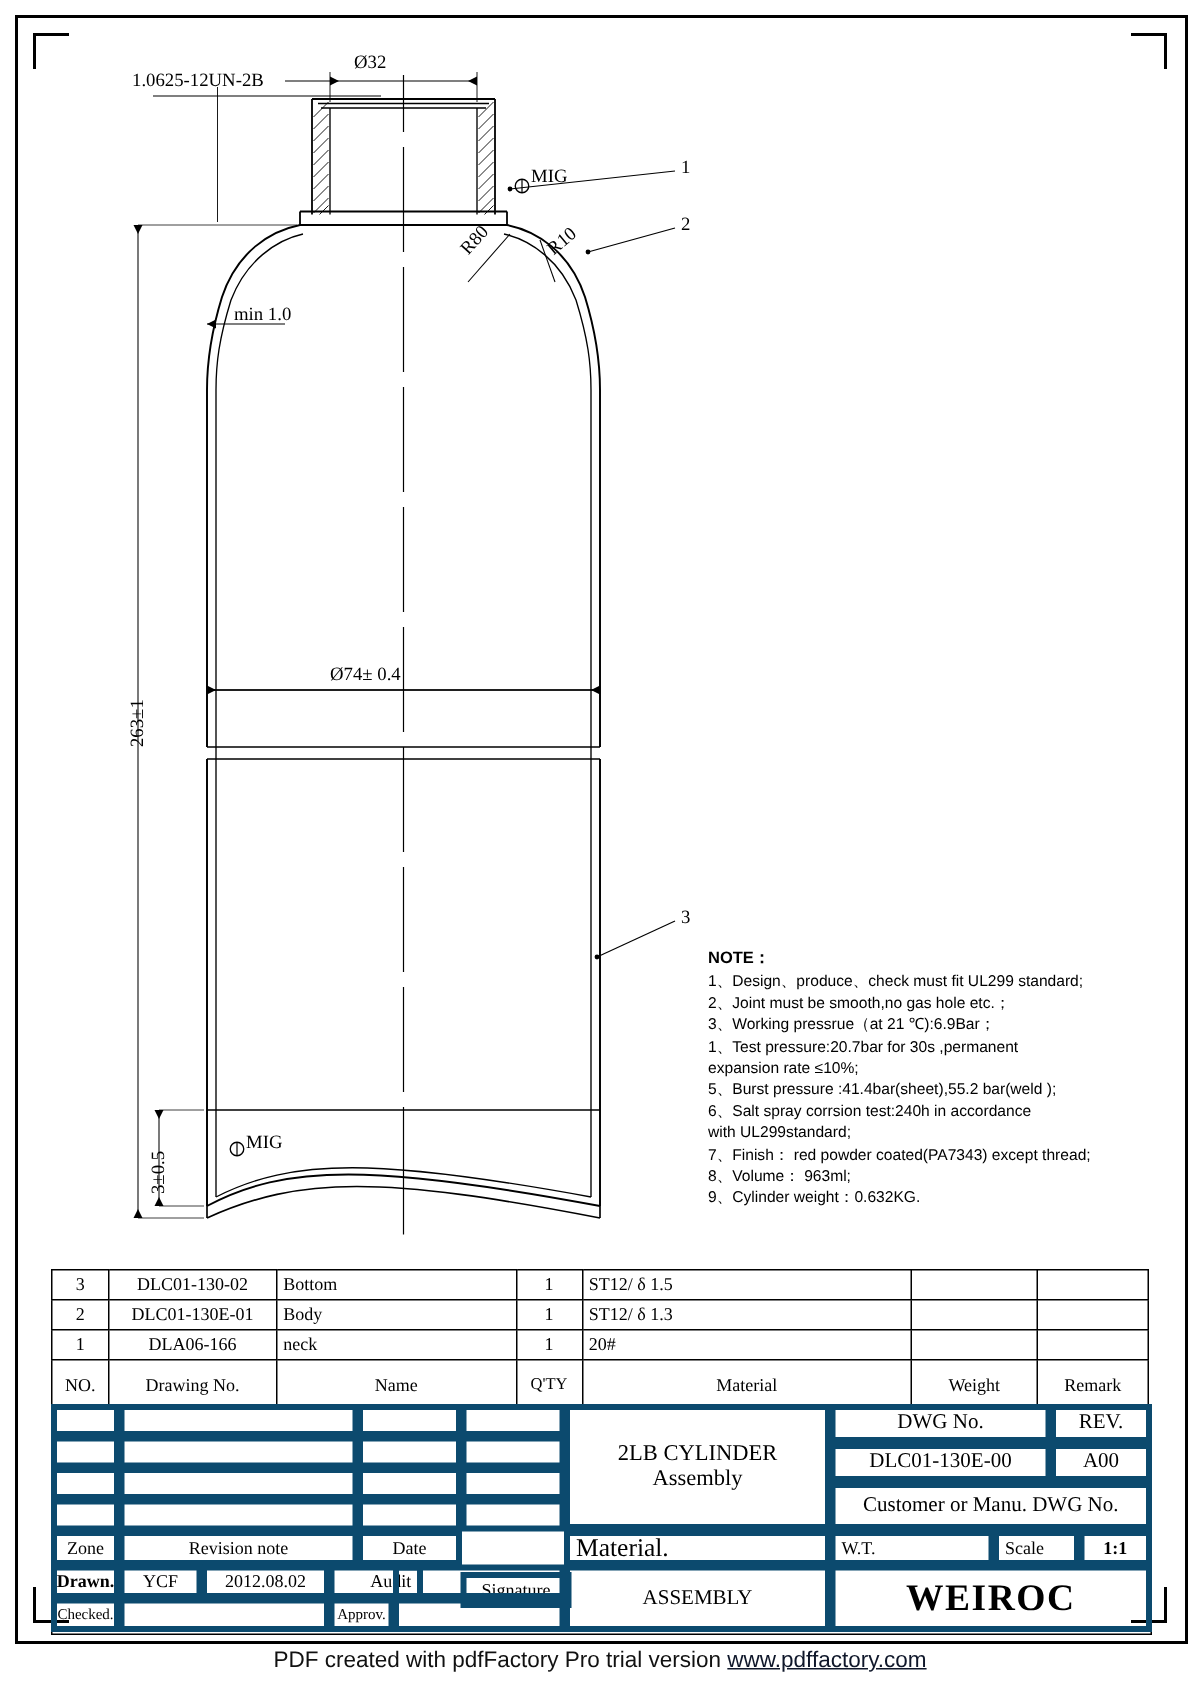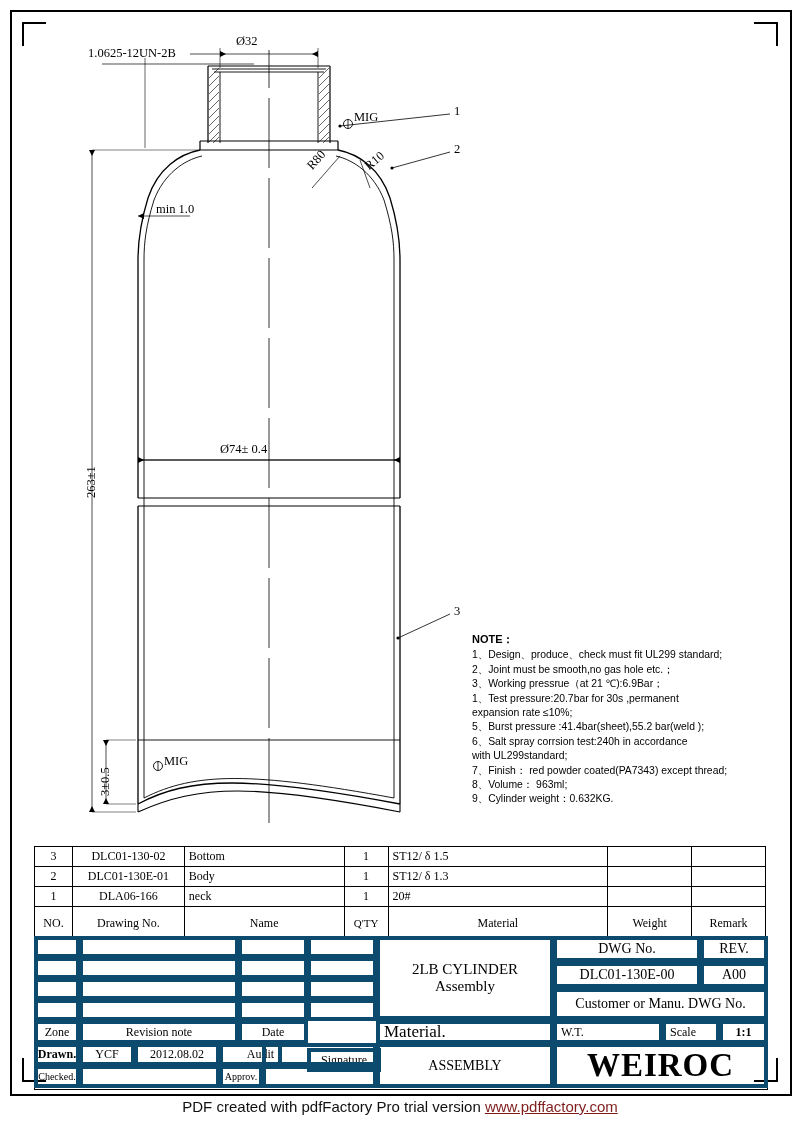--- a/index.html
+++ b/index.html
@@ -19,23 +19,23 @@
   .tbl{position:absolute;border-collapse:collapse;font-family:"Liberation Serif",serif;}
   .tbl td{border:1px solid #000;font-size:12px;padding:1px 4px;height:17px;}
   table.bom{left:34px;top:846px;width:732px;}
   table.bom td{text-align:left;}
   .c{text-align:center !important;}
   
   .tb{position:absolute;left:34px;top:936px;width:732px;height:152px;border:1px solid #000;}
   .tb div.cell{position:absolute;box-sizing:border-box;border:4px solid #0c4a6e;font-size:12px;display:flex;align-items:center;justify-content:center;text-align:center;}
   .tb div.cell.left{justify-content:flex-start;padding-left:4px;}
   .big{font-size:15px;}
-  .brand{font-family:"Liberation Serif",serif;font-size:33px;letter-spacing:1px;font-weight:bold;}
+  .brand{font-family:"Liberation Serif",serif;font-size:25px;letter-spacing:1px;font-weight:bold;}
   .footer{position:absolute;left:0;top:1098px;width:800px;text-align:center;font-family:"Liberation Sans",sans-serif;font-size:15px;color:#111;}
-  .footer a{color:#7f1d1d;text-decoration:underline;}
+  .footer a{color:#0f172a;text-decoration:underline;}
 </style>
 </head>
 <body>
 
 <div class="sheet">
 
   <div class="outer-frame"></div>
 
   <div class="ctick" style="left:22px;top:22px;width:22px;height:22px;border-left-width:2px;border-top-width:2px;"></div>
   <div class="ctick" style="left:754px;top:22px;width:22px;height:22px;border-right-width:2px;border-top-width:2px;"></div>

